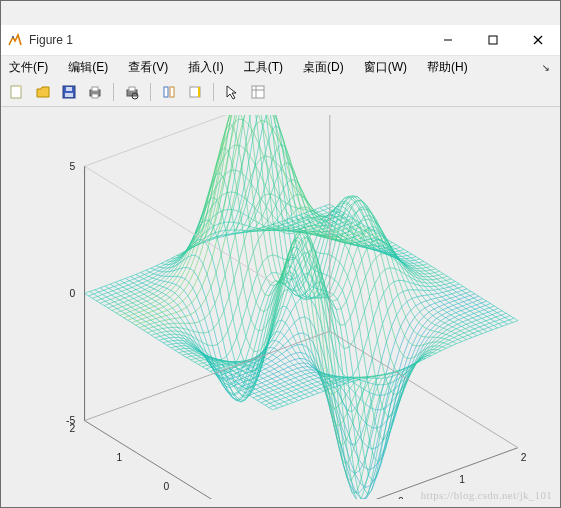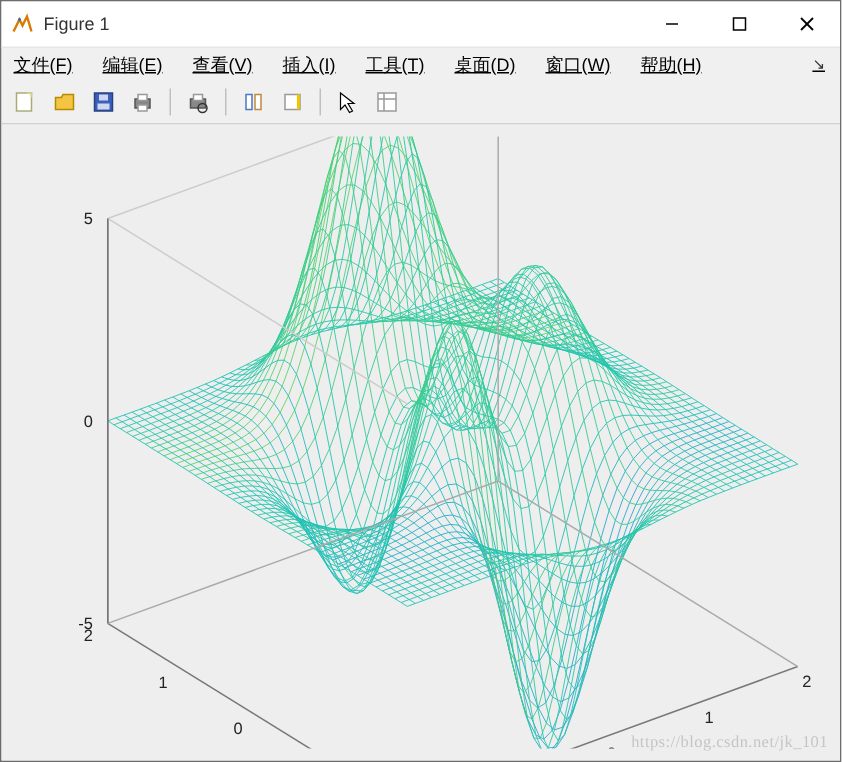--- a/index.html
+++ b/index.html
@@ -20,20 +20,21 @@
     background: #f0f0f0;
   }
   
   .titlebar {
     height: 30px;
     background: #ffffff;
     display: flex;
     align-items: center;
     padding: 0 0 0 6px;
     border-bottom: 1px solid #e5e5e5;
+    margin-top: 24px;
   }
   .titlebar .app-icon {
     width: 16px; height: 16px;
     margin-right: 6px;
     display: inline-block;
   }
   .titlebar .title-text {
     flex: 1;
     font-size: 12px;
     color: #333;
@@ -50,21 +51,20 @@
   .win-btn svg { width: 10px; height: 10px; }
 
   
   .menubar {
     height: 22px;
     background: #f0f0f0;
     display: flex;
     align-items: center;
     padding: 0 4px;
     gap: 12px;
-    text-decoration: underline;
   }
   .menubar .menu-item {
     padding: 2px 4px;
     color: #000;
     font-size: 12px;
   }
   .menubar .menu-spacer { flex: 1; }
   .menubar .menu-chevron {
     font-size: 10px;
     color: #333;

